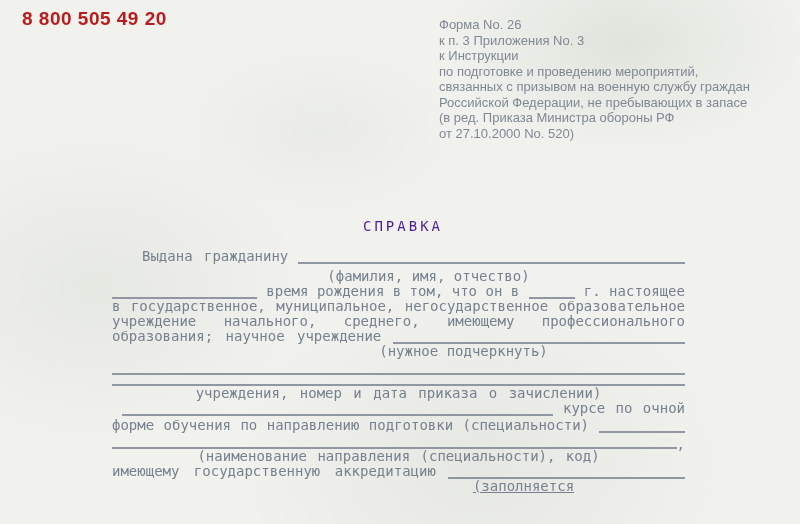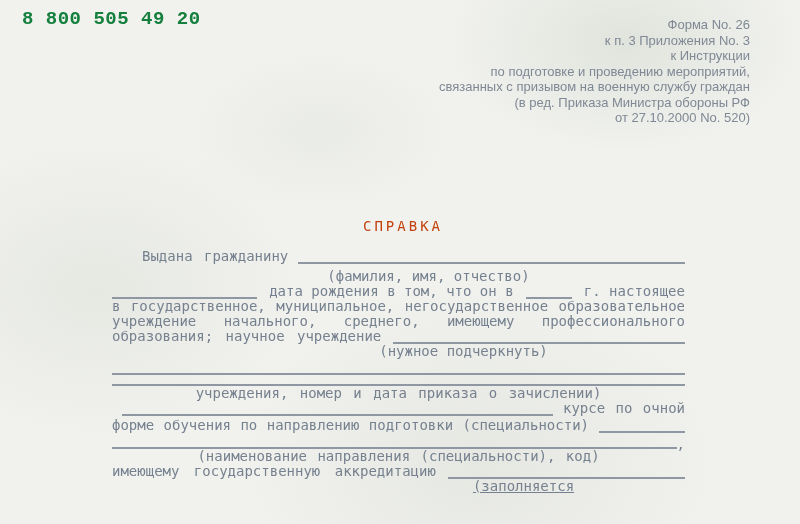--- a/index.html
+++ b/index.html
@@ -8,31 +8,31 @@
     background-color:#f1f2ee;
     background-image:
       radial-gradient(ellipse 260px 160px at 78% 8%, rgba(205,210,200,0.45), transparent 70%),
       radial-gradient(ellipse 300px 220px at 12% 55%, rgba(212,215,207,0.38), transparent 70%),
       radial-gradient(ellipse 350px 260px at 60% 88%, rgba(208,211,203,0.35), transparent 70%),
       radial-gradient(ellipse 200px 120px at 40% 25%, rgba(216,219,211,0.30), transparent 70%);
     font-family:"DejaVu Sans Mono", monospace;
   }
   .phone{
     position:absolute;left:22px;top:8px;
-    font-family:Liberation Mono, monospace;
-    font-weight:bold;font-size:19px;letter-spacing:0.5px;color:#15803d;
+    font-family:Liberation Sans, sans-serif;
+    font-weight:bold;font-size:19px;letter-spacing:0.5px;color:#b91c1c;
   }
   .form-header{
-    position:absolute;top:17px;right:50px;text-align:right;
+    position:absolute;top:17px;right:50px;
     font-family:"Liberation Sans","DejaVu Sans",sans-serif;
     font-size:13px;line-height:15.5px;color:#7f8894;
   }
   .doc-title{
     position:absolute;left:363px;top:218px;
-    font-size:14px;letter-spacing:3px;color:#c2410c;
+    font-size:14px;letter-spacing:3px;color:#4c1d95;
   }
   .body-block{
     position:absolute;left:112px;top:249px;width:573px;
     font-size:14px;color:#76818f;
   }
   .line{height:15px;line-height:15px;white-space:nowrap;}
   .flexline{display:flex;align-items:flex-end;}
   .jline{text-align:justify;text-align-last:justify;}
   .cap{text-align:center;}
   .u{border-bottom:2px solid #8e97a2;height:12px;display:block;}
@@ -44,38 +44,39 @@
 <body>
 
 <div class="phone">8 800 505 49 20</div>
 
 <div class="form-header">
   <div>Форма No. 26</div>
   <div>к п. 3 Приложения No. 3</div>
   <div>к Инструкции</div>
   <div>по подготовке и проведению мероприятий,</div>
   <div>связанных с призывом на военную службу граждан</div>
+  <div>Российской Федерации, не пребывающих в запасе</div>
   <div>(в ред. Приказа Министра обороны РФ</div>
   <div>от 27.10.2000 No. 520)</div>
 </div>
 
 <div class="doc-title">СПРАВКА</div>
 
 <div class="body-block">
 
   <div class="line flexline">
     <span class="t" style="margin-left:30px;word-spacing:3px;">Выдана гражданину</span>
     <span class="u grow" style="margin-left:10px;"></span>
   </div>
 
   <div class="line cap" style="margin-top:5px;padding-left:60px;">(фамилия, имя, отчество)</div>
 
   <div class="line flexline" style="justify-content:space-between;">
     <span class="u" style="width:145px;"></span>
-    <span class="t">дата рождения в том, что он в</span>
+    <span class="t">время рождения в том, что он в</span>
     <span class="u" style="width:46px;"></span>
     <span class="t">г. настоящее</span>
   </div>
 
   <div class="line jline">в государственное, муниципальное, негосударственное образовательное</div>
   <div class="line jline">учреждение начального, среднего, имеющему профессионального</div>
 
   <div class="line flexline">
     <span class="t" style="word-spacing:4px;">образования; научное учреждение</span>
     <span class="u grow" style="margin-left:12px;"></span>

